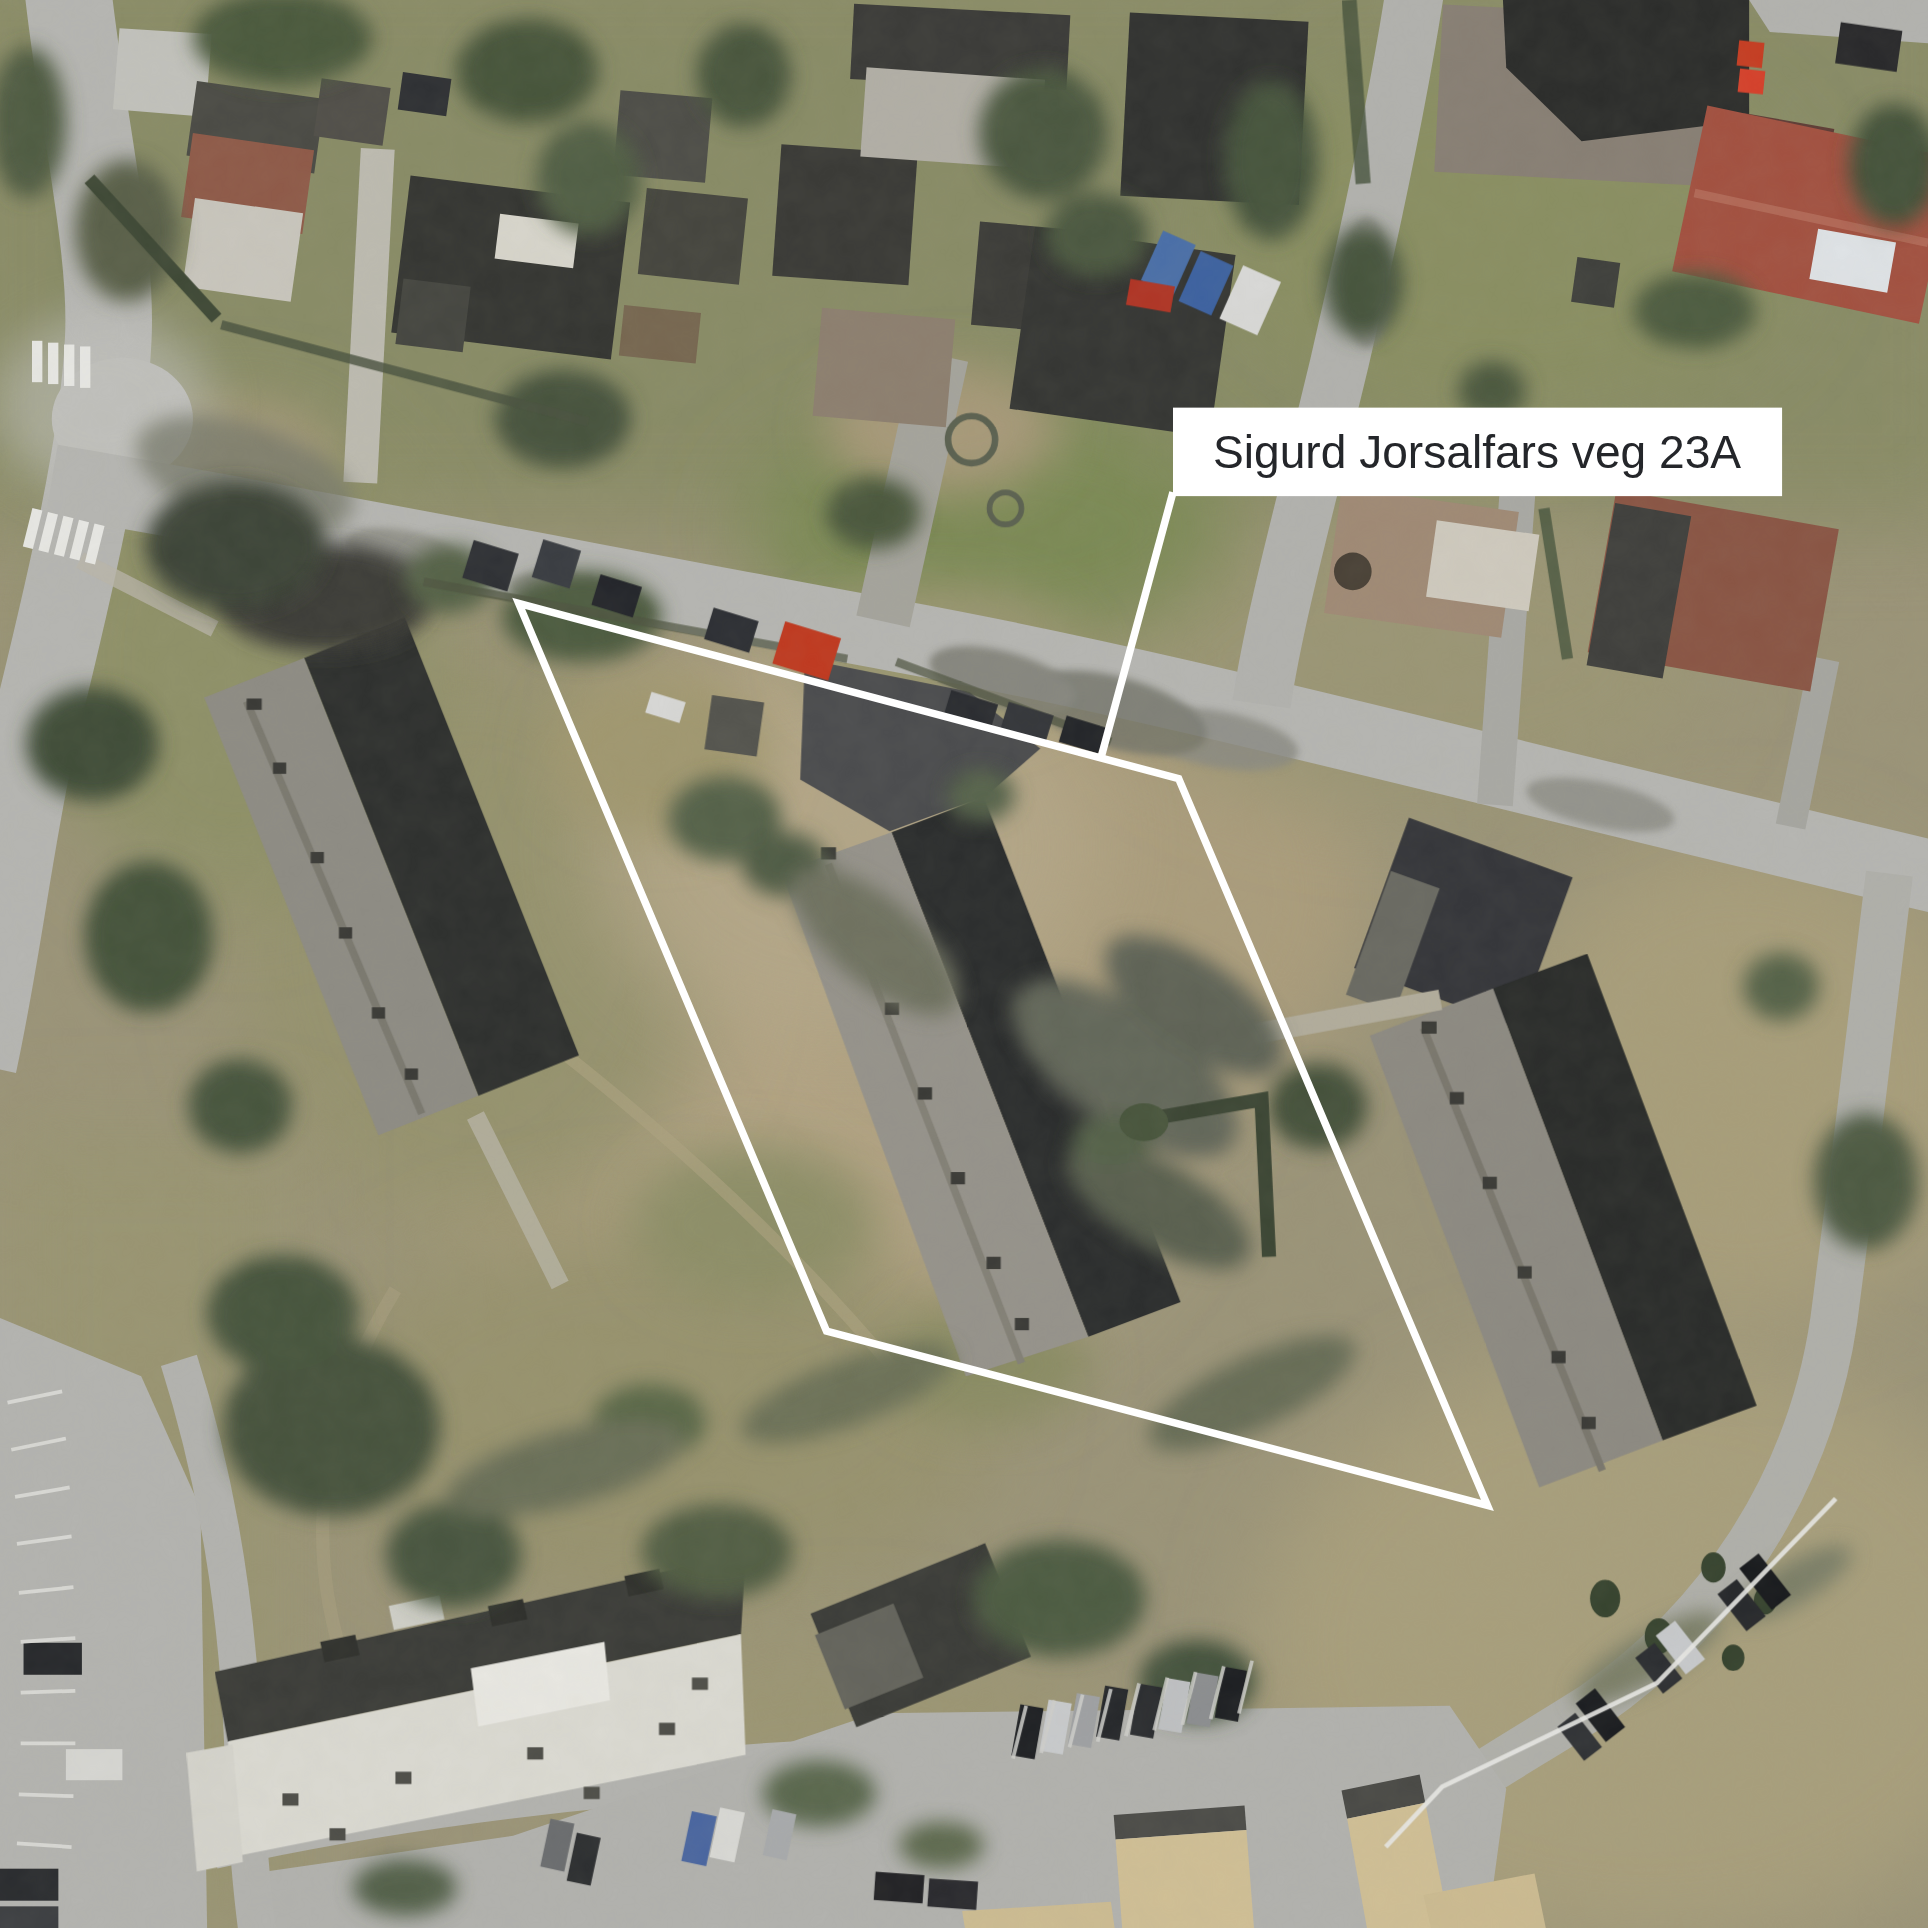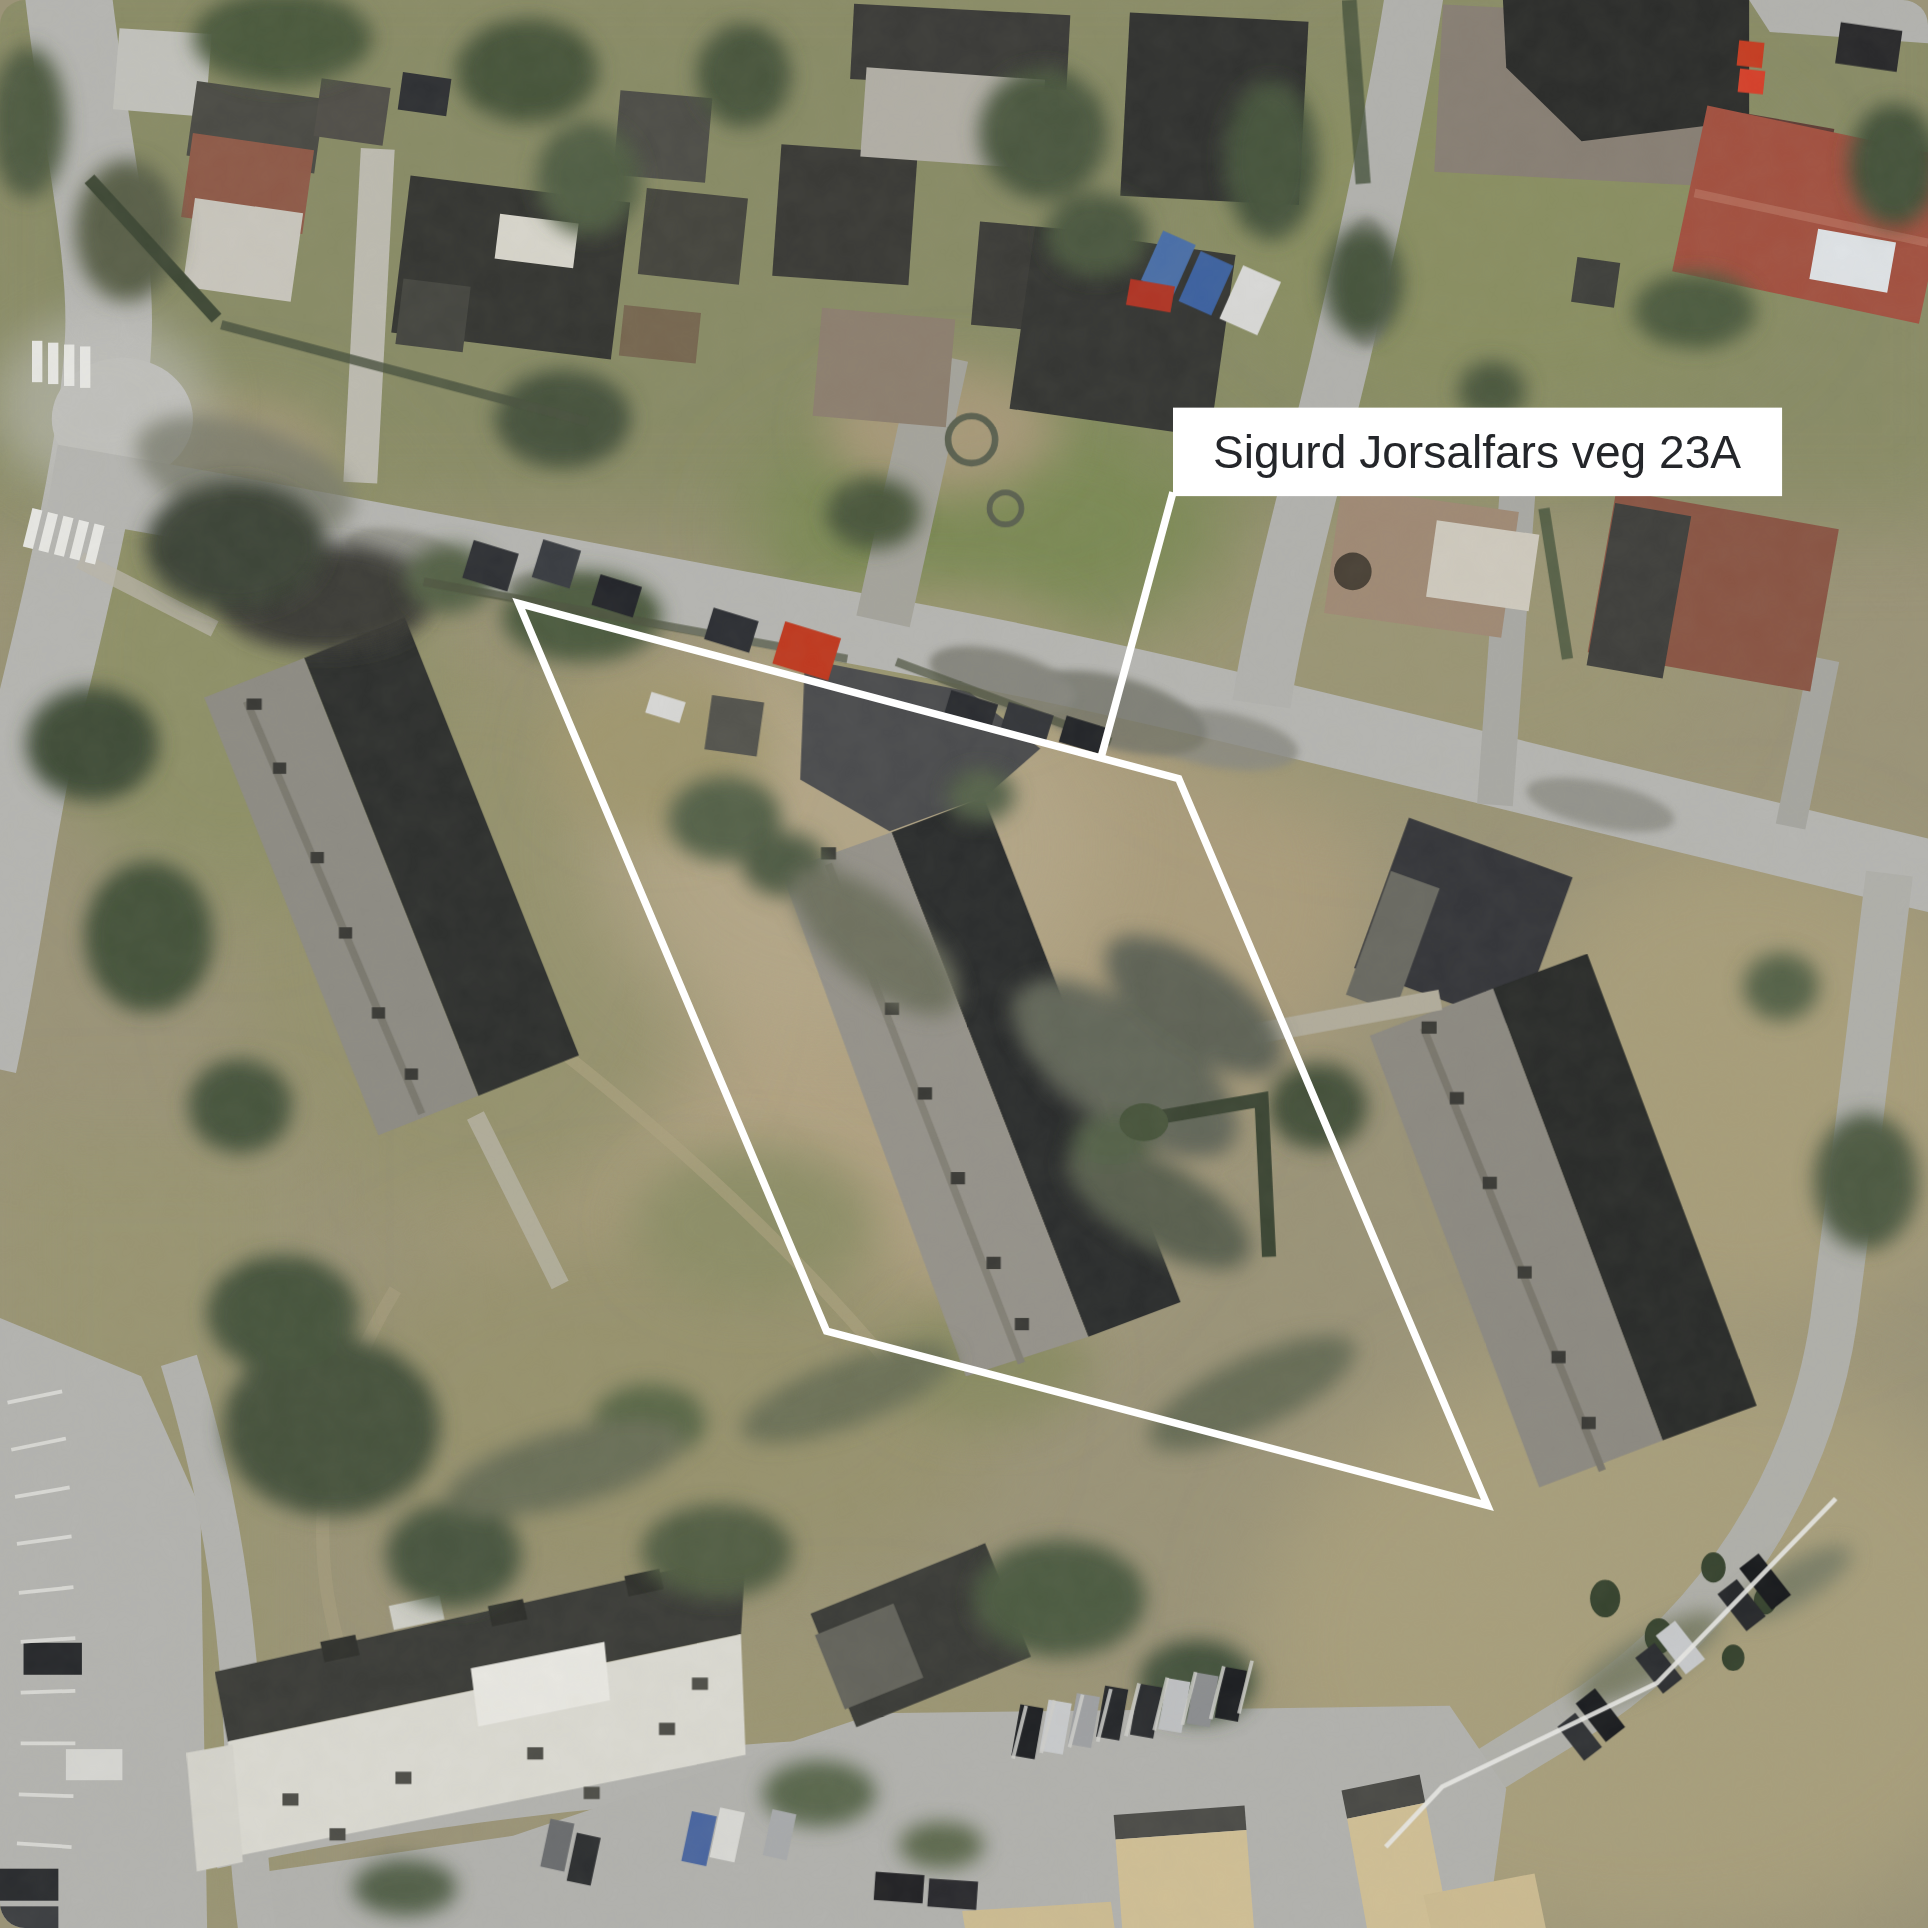--- a/index.html
+++ b/index.html
@@ -1,16 +1,16 @@
 <!DOCTYPE html>
 <html style="font-size:15px"><head>
 <meta charset="utf-8">
 <style>
 html,body{margin:0;padding:0;background:#9b9478;}
-.wrap{width:1928px;height:1928px;position:relative;overflow:hidden;font-family:"Liberation Sans",sans-serif;border-radius:25px;}
+.wrap{width:1928px;height:1928px;position:relative;overflow:hidden;font-family:"Liberation Sans",sans-serif;}
 svg{display:block;}
 </style>
 </head>
 <body>
 <div class="wrap">
 <svg width="1928" height="1928" viewBox="0 0 2048 2048" xmlns="http://www.w3.org/2000/svg">
 <defs>
 <filter id="b60" x="-40%" y="-40%" width="180%" height="180%">
           <feGaussianBlur stdDeviation="45"></feGaussianBlur>
         </filter>

